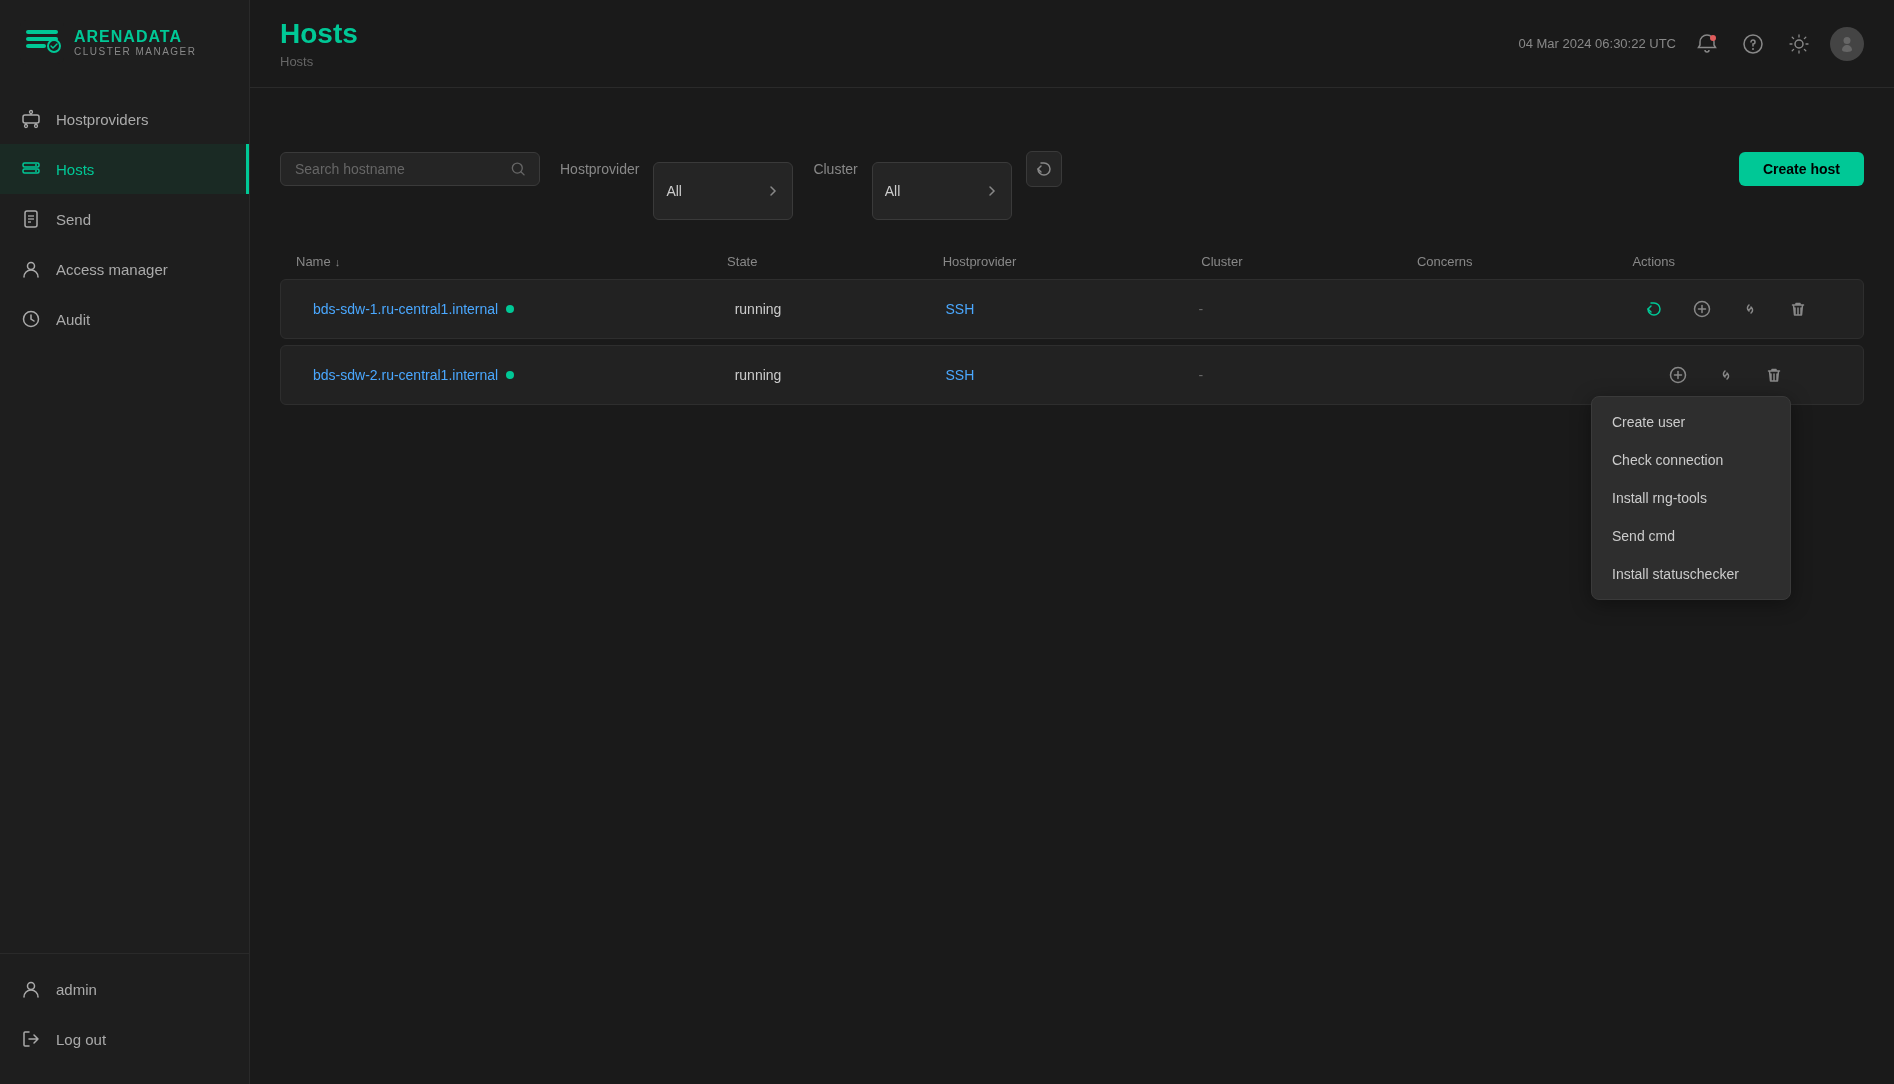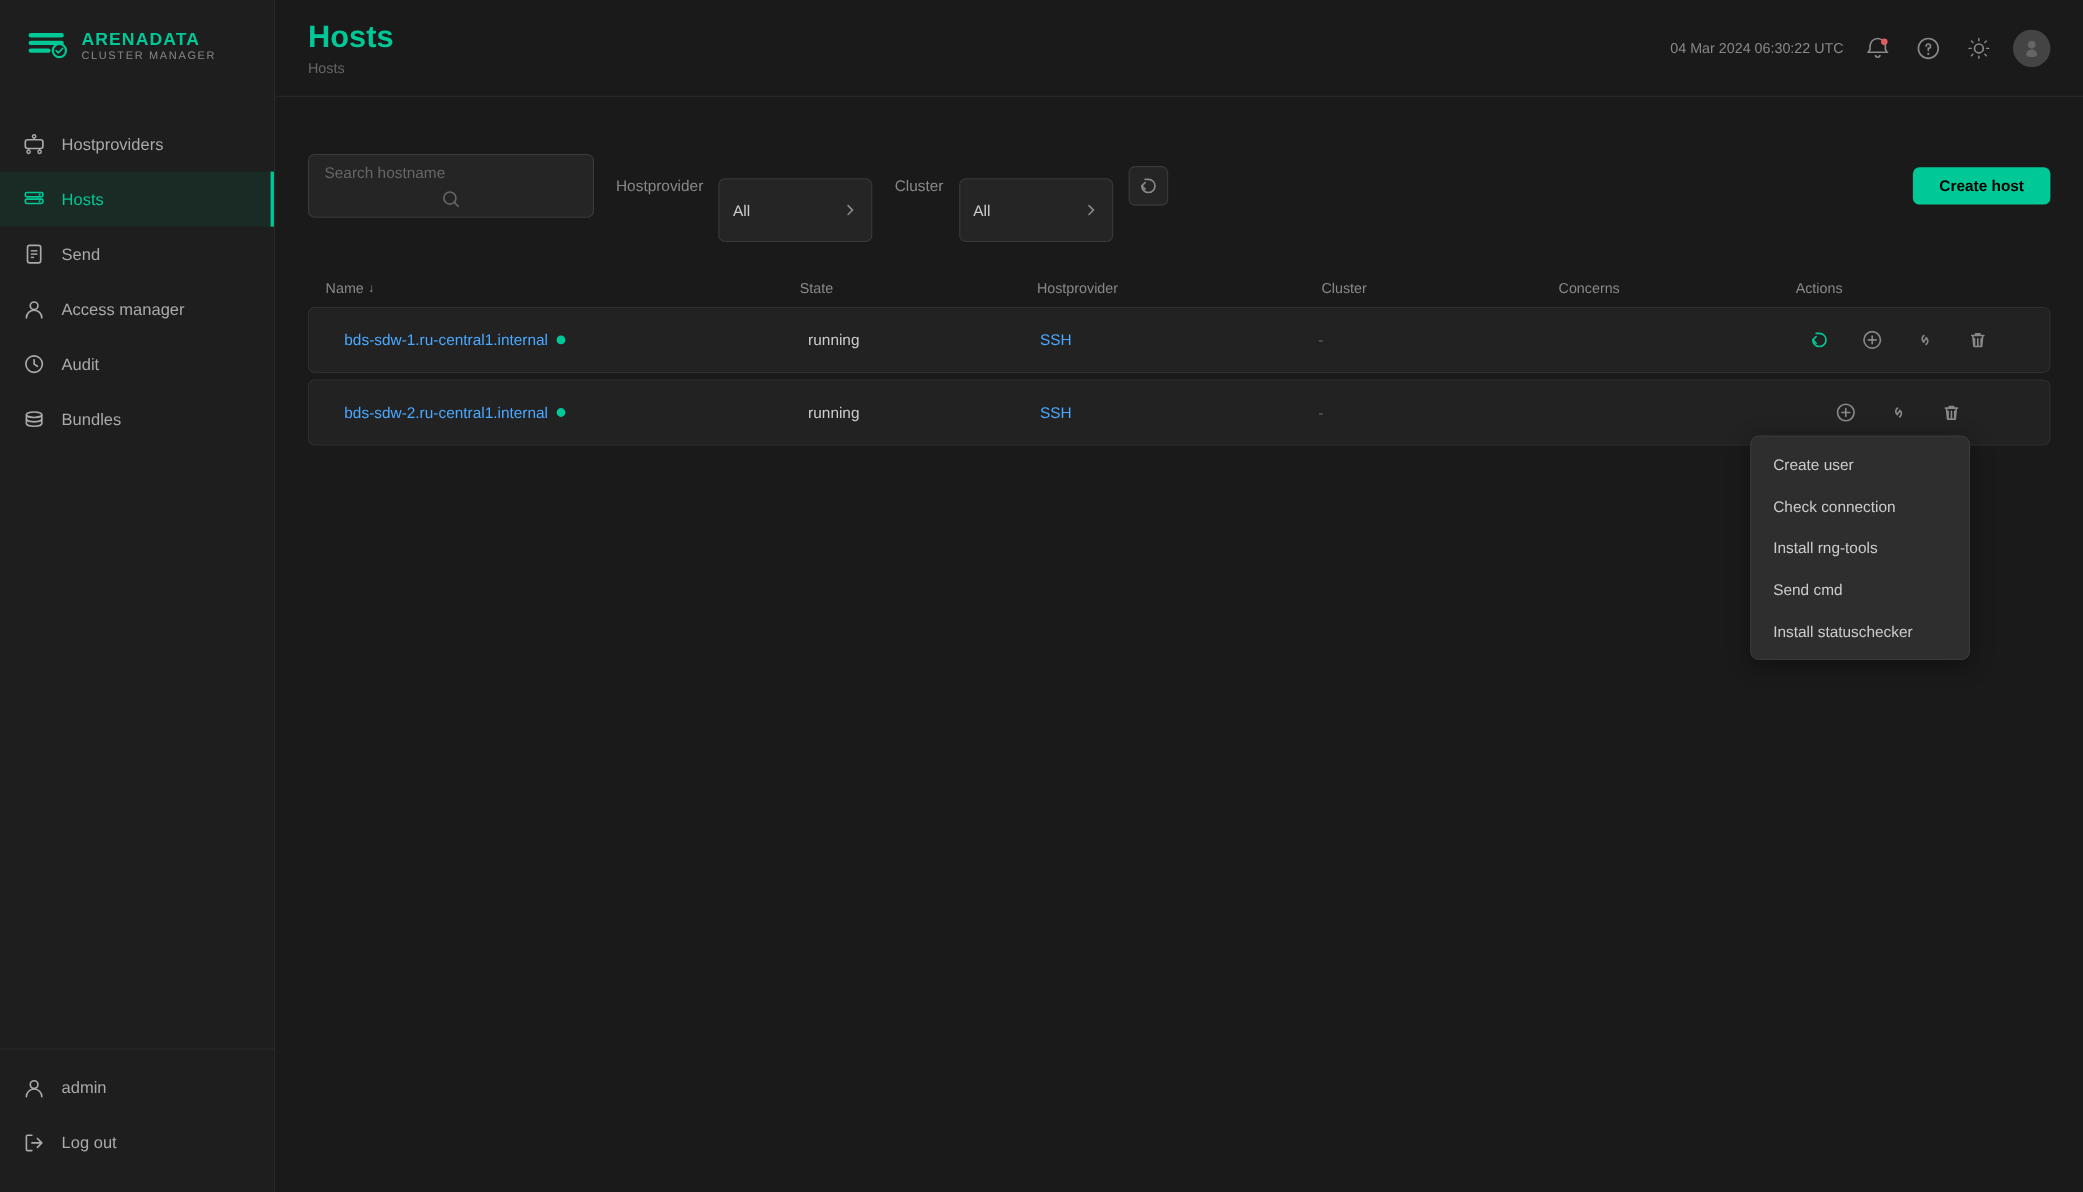--- a/index.html
+++ b/index.html
@@ -16,21 +16,20 @@
 
     
     .sidebar {
       width: 250px;
       min-width: 250px;
       background: #1e1e1e;
       display: flex;
       flex-direction: column;
       padding: 0;
       border-right: 1px solid #2a2a2a;
-      gap: 12px;
     }
     .logo-area {
       padding: 20px 20px 20px 20px;
       display: flex;
       align-items: center;
       gap: 10px;
     }
     .logo-icon {
       width: 44px;
       height: 44px;
@@ -171,21 +170,20 @@
     }
     .search-box {
       display: flex;
       align-items: center;
       background: #252525;
       border: 1px solid #3a3a3a;
       border-radius: 6px;
       padding: 8px 14px;
       gap: 8px;
       width: 260px;
-      flex-direction: column;
     }
     .search-box input {
       background: transparent;
       border: none;
       outline: none;
       color: #ccc;
       font-size: 14px;
       width: 100%;
     }
     .search-box input::placeholder { color: #666; }
@@ -456,30 +454,20 @@
     <div class="nav-item">
       <span class="nav-icon">
         <svg width="20" height="20" viewBox="0 0 20 20" fill="none">
           <circle cx="10" cy="10" r="7.5" stroke="#aaa" stroke-width="1.5"></circle>
           <path d="M10 6v4l3 2" stroke="#aaa" stroke-width="1.5" stroke-linecap="round"></path>
         </svg>
       </span>
       <span class="nav-item-label">Audit</span>
     </div>
 
-    <div class="nav-item">
-      <span class="nav-icon">
-        <svg width="20" height="20" viewBox="0 0 20 20" fill="none">
-          <ellipse cx="10" cy="6" rx="7" ry="2.5" stroke="#aaa" stroke-width="1.5"></ellipse>
-          <path d="M3 6v4c0 1.38 3.134 2.5 7 2.5s7-1.12 7-2.5V6" stroke="#aaa" stroke-width="1.5"></path>
-          <path d="M3 10v4c0 1.38 3.134 2.5 7 2.5s7-1.12 7-2.5v-4" stroke="#aaa" stroke-width="1.5"></path>
-        </svg>
-      </span>
-      <span class="nav-item-label">Bundles</span>
-    </div>
   </div>
 
   <div class="sidebar-bottom">
     <div class="nav-item">
       <span class="nav-icon">
         <svg width="20" height="20" viewBox="0 0 20 20" fill="none">
           <circle cx="10" cy="7" r="3.5" stroke="#aaa" stroke-width="1.5"></circle>
           <path d="M3 18c0-3.866 3.134-7 7-7s7 3.134 7 7" stroke="#aaa" stroke-width="1.5" stroke-linecap="round"></path>
         </svg>
       </span>

